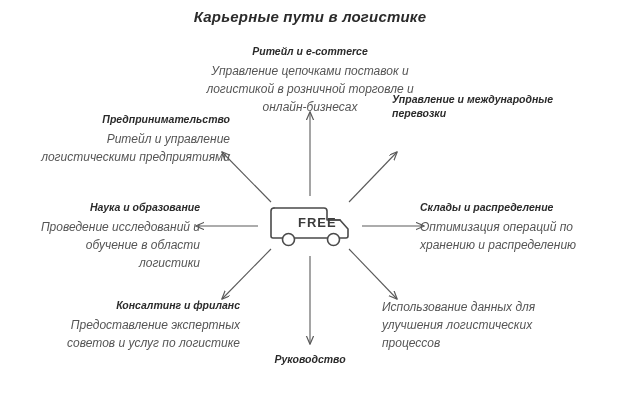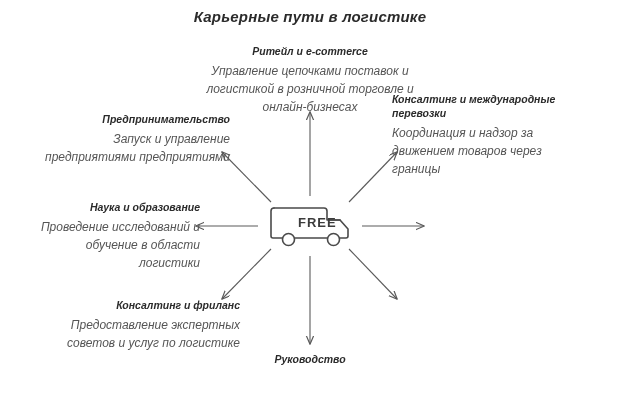--- a/index.html
+++ b/index.html
@@ -125,40 +125,44 @@
       <text x="36" y="29" font-family="'Liberation Sans', sans-serif" font-size="13" font-weight="bold" fill="#3c3c3c" letter-spacing="1">FREE</text>
     </svg>
   </div>
 
   <div class="node align-center" id="node-retail">
     <div class="label">Ритейл и e-commerce</div>
     <div class="desc">Управление цепочками поставок и логистикой в розничной торговле и онлайн-бизнесах</div>
   </div>
 
   <div class="node align-left" id="node-transport">
-    <div class="label">Консалтинг и международные перевозки</div>
-    <div class="desc">Координация и надзор за движением товаров через границы</div>
+    <div class="label">Управление и международные перевозки</div>
   </div>
 
+  <div class="node align-left" id="node-warehouse">
+    <div class="label">Склады и распределение</div>
+    <div class="desc">Оптимизация операций по хранению и распределению</div>
+  </div>
 
   <div class="node align-left" id="node-analytics">
+    <div class="desc">Использование данных для улучшения логистических процессов</div>
   </div>
 
   <div class="node align-center" id="node-leadership">
     <div class="label">Руководство</div>
   </div>
 
   <div class="node align-right" id="node-science">
     <div class="label">Наука и образование</div>
     <div class="desc">Проведение исследований и обучение в области логистики</div>
   </div>
 
   <div class="node align-right" id="node-consulting">
     <div class="label">Консалтинг и фриланс</div>
     <div class="desc">Предоставление экспертных советов и услуг по логистике</div>
   </div>
 
   <div class="node align-right" id="node-entrepre">
     <div class="label">Предпринимательство</div>
-    <div class="desc">Запуск и управление предприятиями предприятиями</div>
+    <div class="desc">Ритейл и управление логистическими предприятиями</div>
   </div>
 
 </div>
 
 </body></html>

